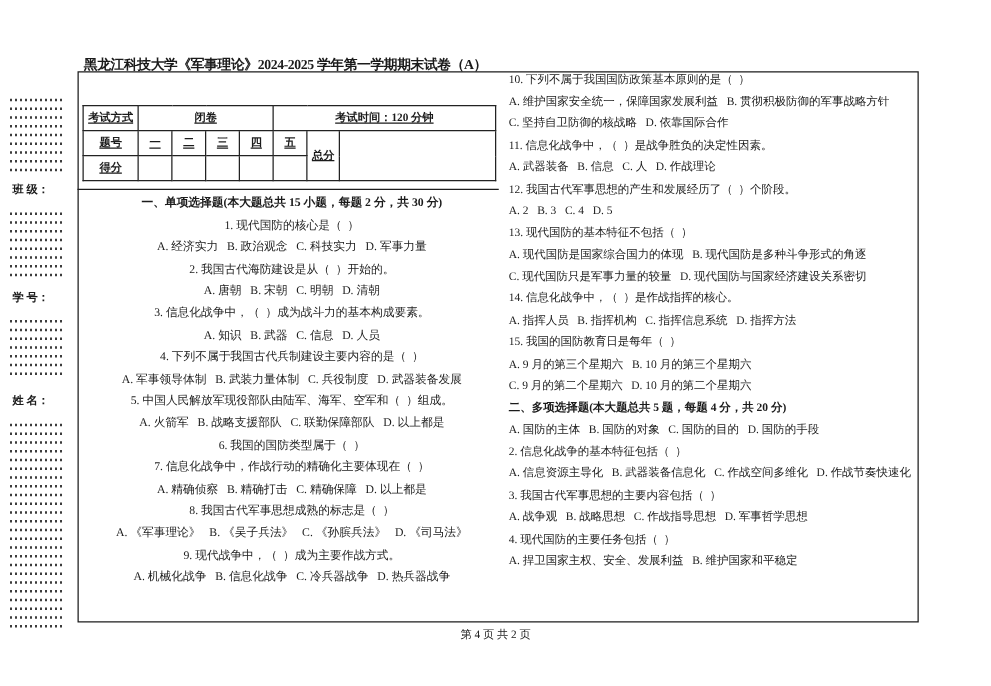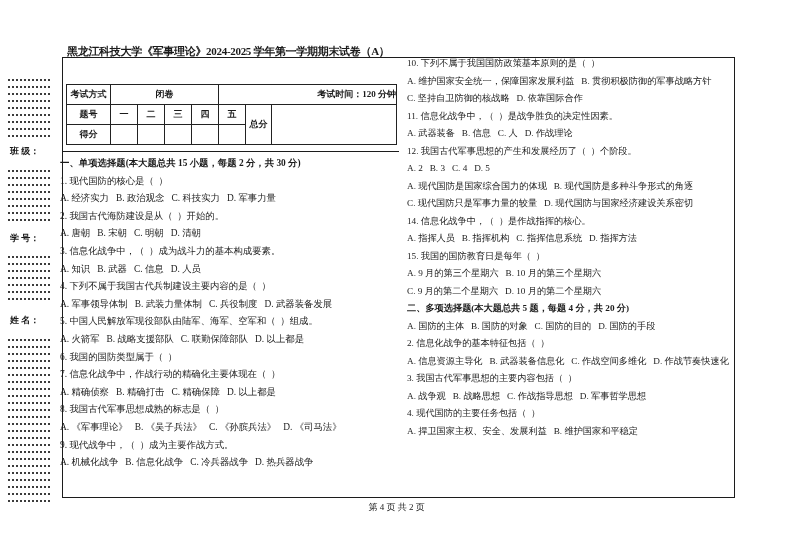--- a/index.html
+++ b/index.html
@@ -8,27 +8,27 @@
     font-family:"Liberation Serif","DejaVu Serif",serif;
     color:#1b1b1b;position:relative;overflow:hidden;
   }
   .abs{position:absolute;}
   
   .outer-frame{left:62px;top:57px;width:671px;height:439px;border:1.5px solid #1c1c1c;}
   .header-divider{left:62px;top:151px;width:337px;border-top:1.3px solid #1c1c1c;height:0;}
   
   .exam-title{left:67px;top:44px;width:332px;font-size:11px;font-weight:bold;white-space:nowrap;letter-spacing:-0.3px;}
   
-  table.score{left:66px;top:84px;width:331px;border-collapse:collapse;table-layout:fixed;font-weight:bold;font-size:9px;}
+  table.score{left:66px;top:84px;width:331px;border-collapse:collapse;table-layout:fixed;font-weight:bold;font-size:9px;text-decoration:underline;}
   table.score td{border:1px solid #222;text-align:center;padding:0;height:19px;overflow:hidden;}
-  table.score td.lft{text-align:right;padding-left:0;white-space:nowrap;}
+  table.score td.lft{text-align:center;padding-left:0;white-space:nowrap;}
   
   .qcol{font-size:9.4px;}
   .qcol p{margin:0 0 4.6px 0;line-height:13px;white-space:pre-wrap;}
-  .col-left{left:60px;top:157px;width:325px;}
+  .col-left{left:71px;top:157px;width:325px;text-align:center;}
   .col-right{left:407px;top:57px;width:327px;font-size:9.2px;}
   .col-right p{margin-bottom:4.5px;}
   p.hd{font-weight:bold;}
   
   .dot-group{left:8px;width:42px;}
   .dot-row{width:42px;height:2px;margin-bottom:5px;
     background:repeating-linear-gradient(90deg,#3c3c3c 0 2px,transparent 2px 4px);}
   .margin-label{left:10px;font-size:9px;font-weight:bold;white-space:nowrap;}
   
   .page-footer{left:0;top:501px;width:793px;text-align:center;font-size:9px;}
@@ -161,20 +161,21 @@
 </div>
 
 <div class="abs qcol col-right">
   <p>10. 下列不属于我国国防政策基本原则的是（  ）</p>
   <p>A. 维护国家安全统一，保障国家发展利益   B. 贯彻积极防御的军事战略方针</p>
   <p>C. 坚持自卫防御的核战略   D. 依靠国际合作</p>
   <p>11. 信息化战争中，（  ）是战争胜负的决定性因素。</p>
   <p>A. 武器装备   B. 信息   C. 人   D. 作战理论</p>
   <p>12. 我国古代军事思想的产生和发展经历了（  ）个阶段。</p>
   <p>A. 2   B. 3   C. 4   D. 5</p>
+  <p>13. 现代国防的基本特征不包括（  ）</p>
   <p>A. 现代国防是国家综合国力的体现   B. 现代国防是多种斗争形式的角逐</p>
   <p>C. 现代国防只是军事力量的较量   D. 现代国防与国家经济建设关系密切</p>
   <p>14. 信息化战争中，（  ）是作战指挥的核心。</p>
   <p>A. 指挥人员   B. 指挥机构   C. 指挥信息系统   D. 指挥方法</p>
   <p>15. 我国的国防教育日是每年（  ）</p>
   <p>A. 9 月的第三个星期六   B. 10 月的第三个星期六</p>
   <p>C. 9 月的第二个星期六   D. 10 月的第二个星期六</p>
   <p class="hd">二、多项选择题(本大题总共 5 题，每题 4 分，共 20 分)</p>
   <p>A. 国防的主体   B. 国防的对象   C. 国防的目的   D. 国防的手段</p>
   <p>2. 信息化战争的基本特征包括（  ）</p>

